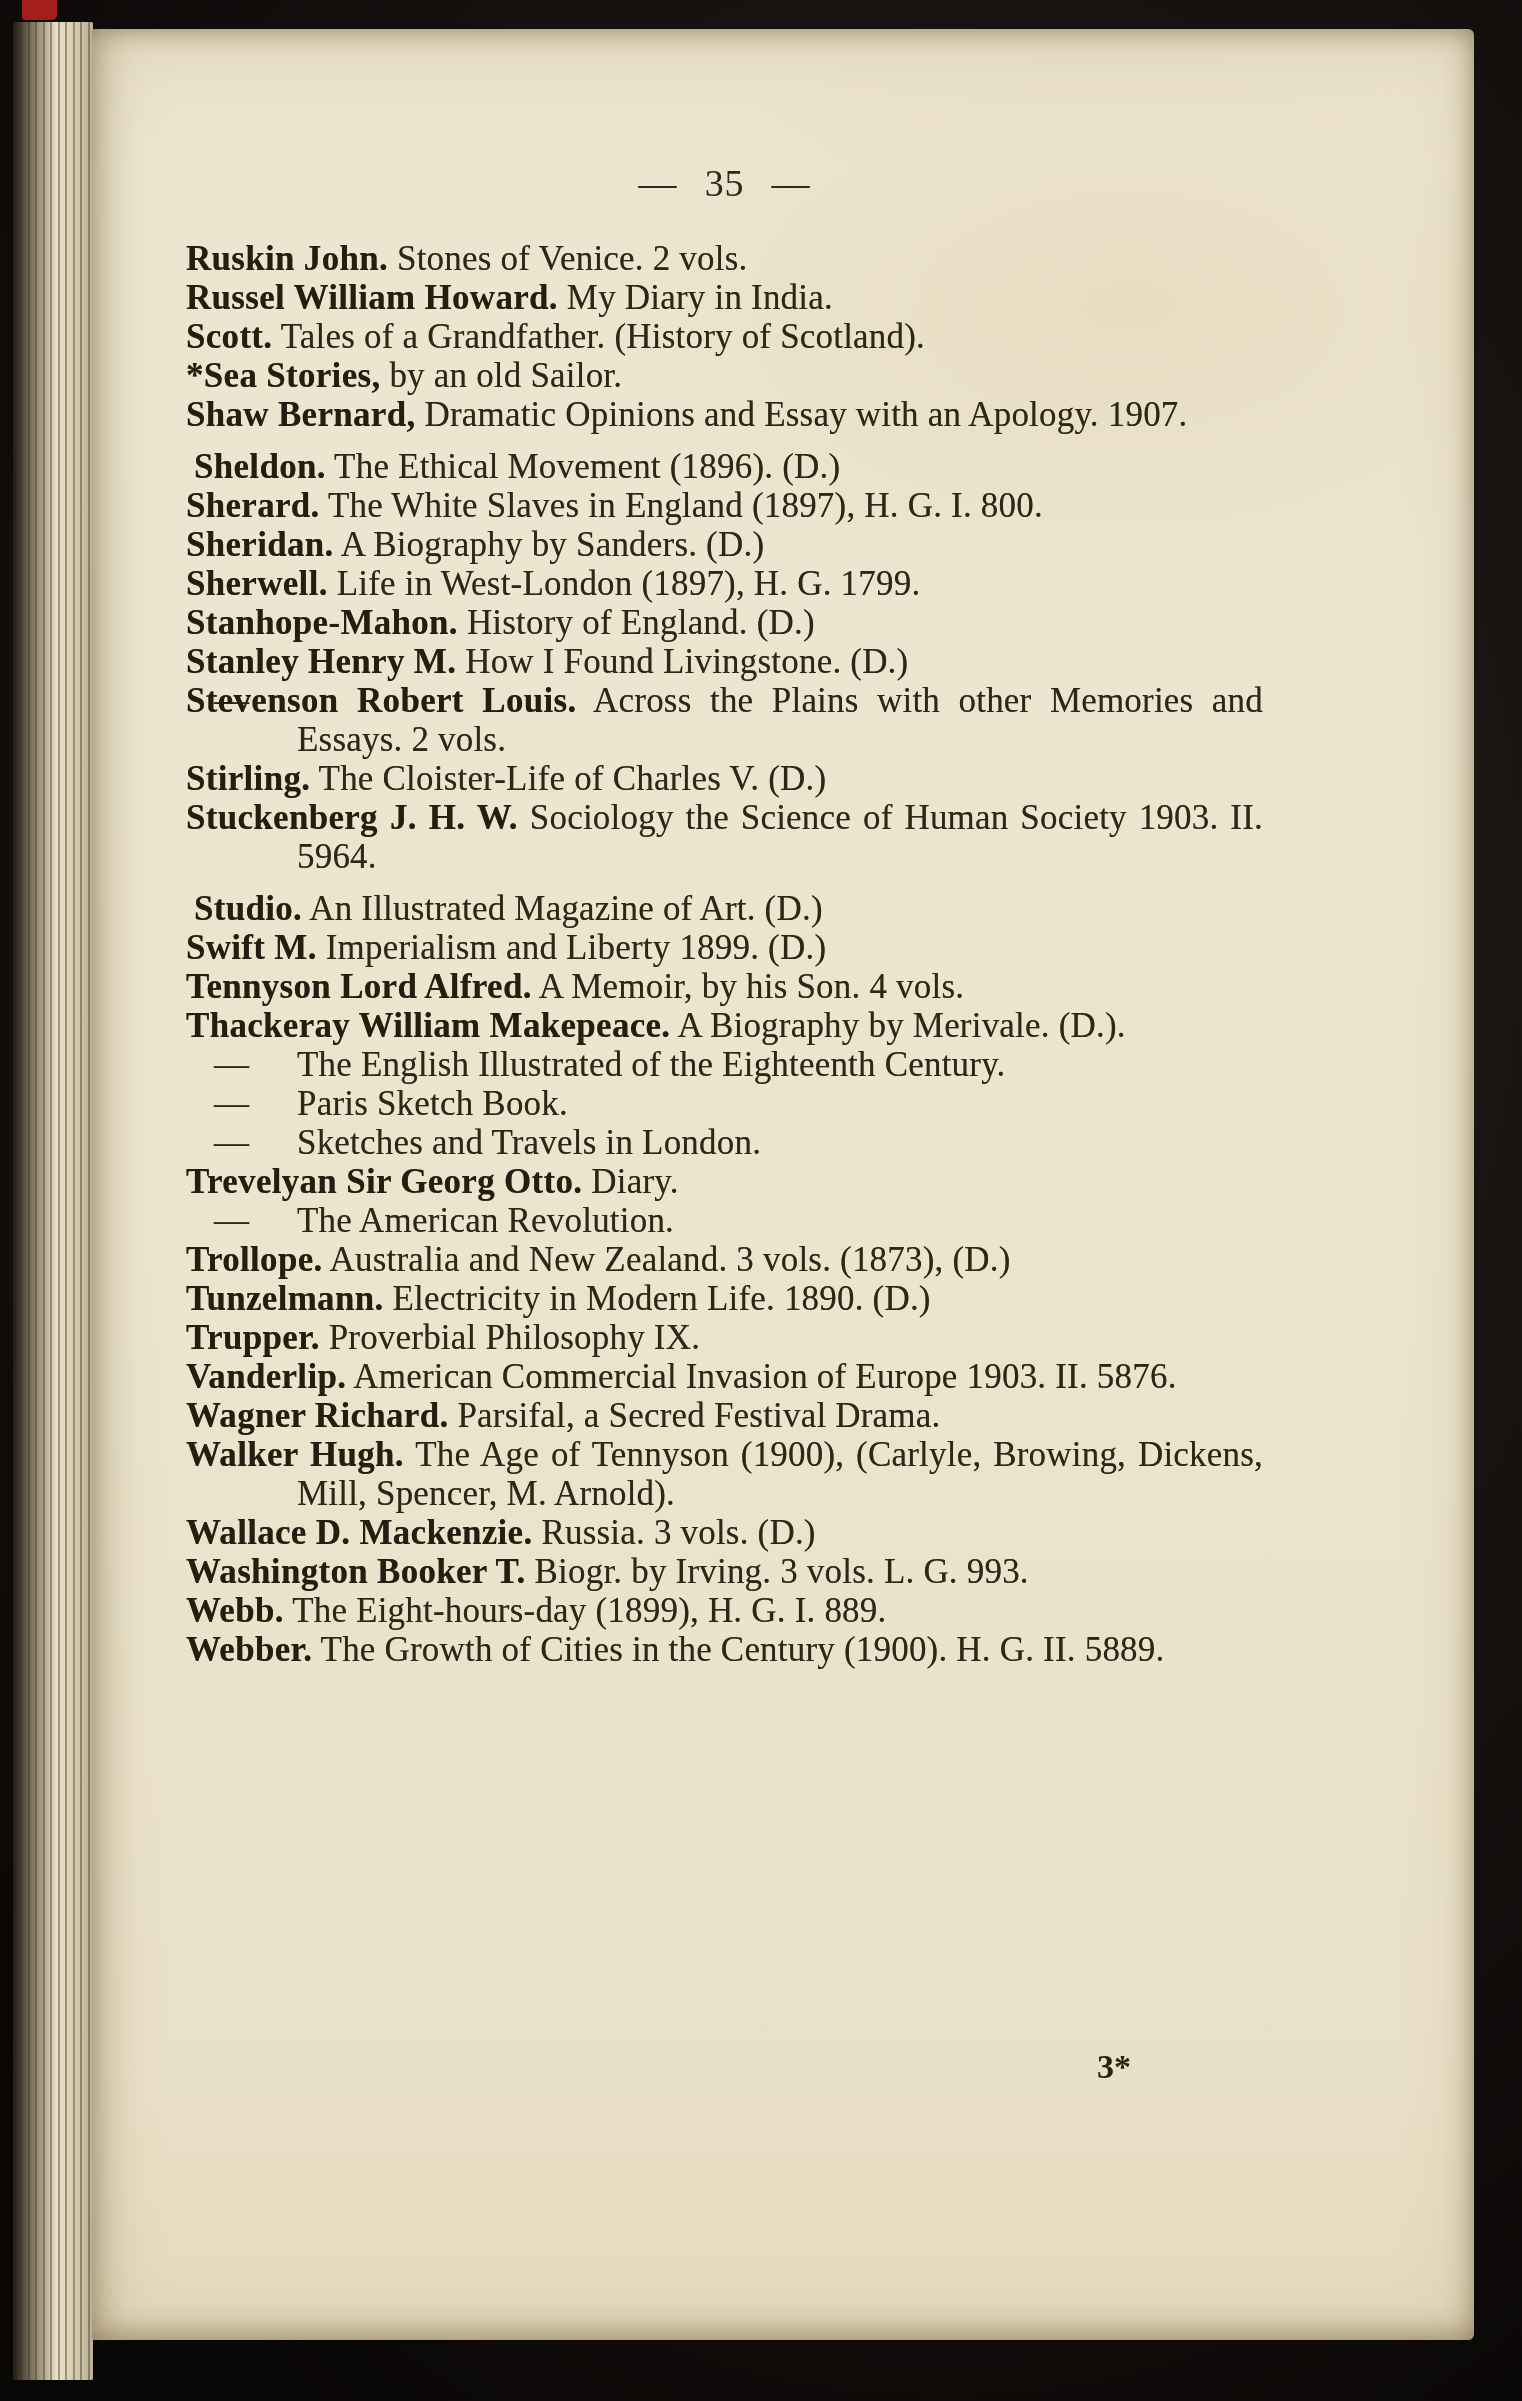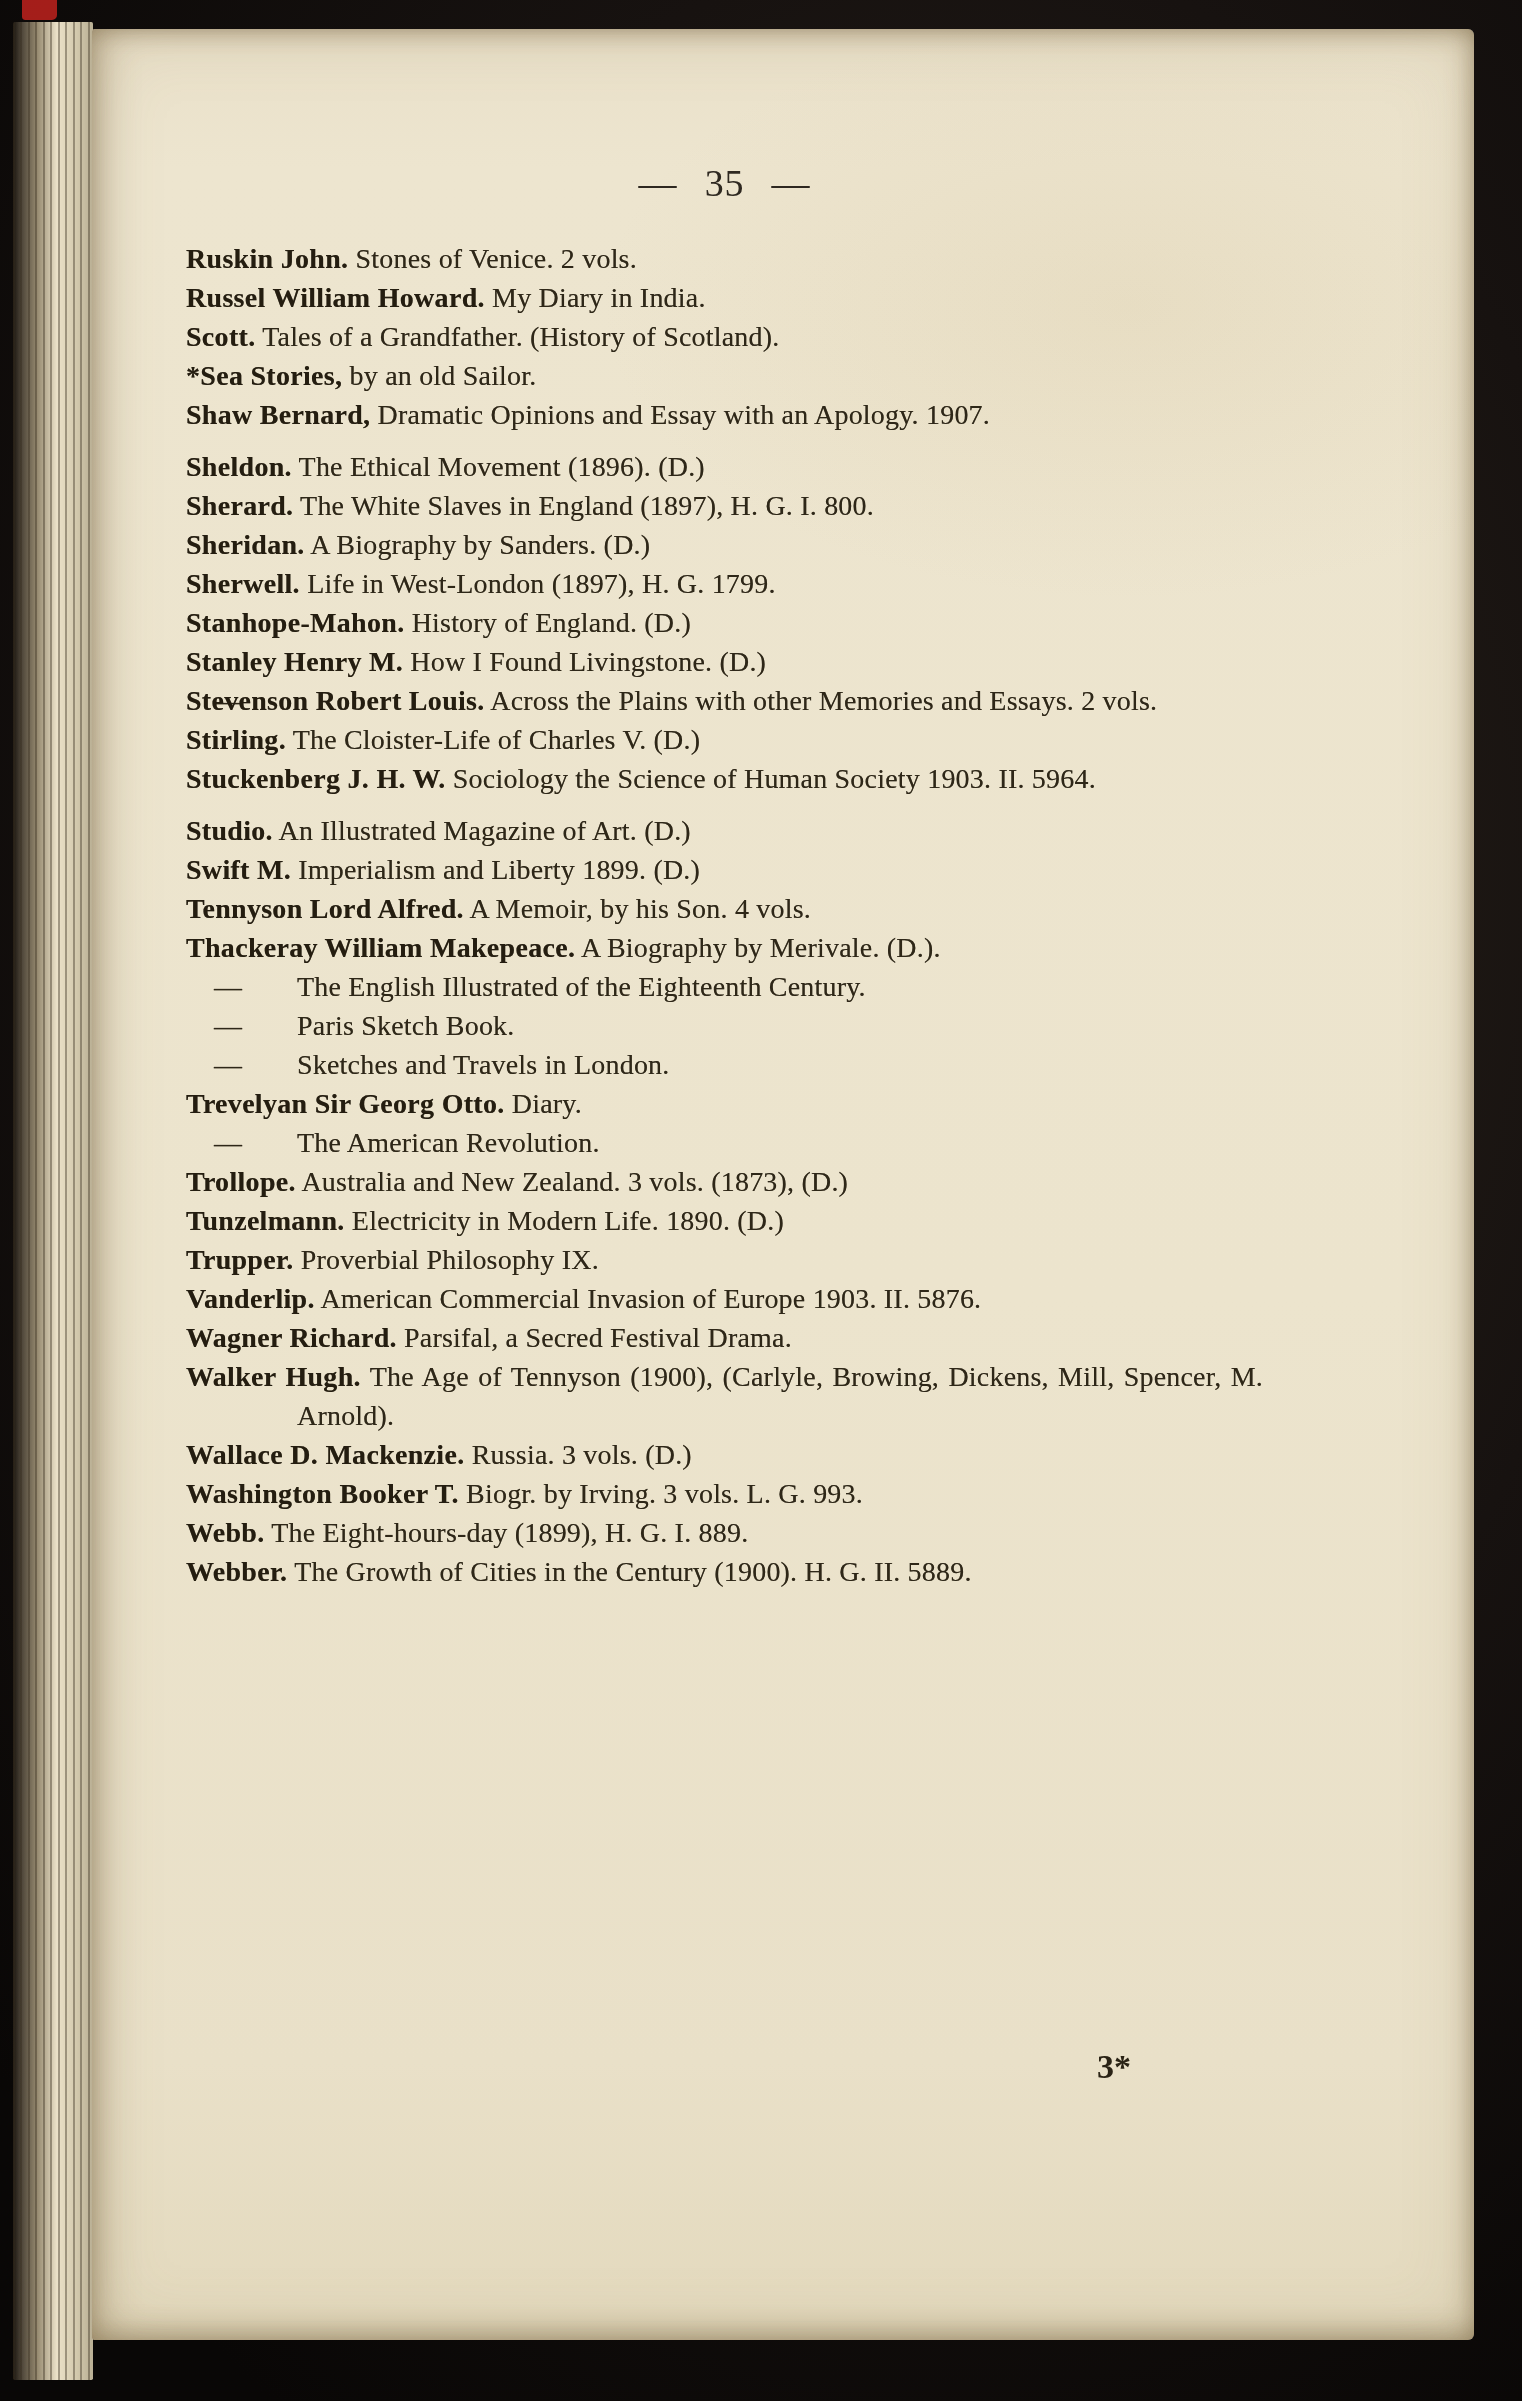--- a/index.html
+++ b/index.html
@@ -70,21 +70,21 @@
     letter-spacing: 0.8px;
   }
   .entries {
     position: absolute;
     left: 94px;
     top: 210px;
     width: 1077px;
   }
   .entry {
     position: relative;
-    font-size: 28px;
+    font-size: 35px;
     line-height: 39px;
     color: #2e2718;
     text-align: justify;
     padding-left: 111px;
     text-indent: -111px;
     letter-spacing: 0.2px;
     text-shadow: 0 0 0.5px rgba(46,39,24,0.55);
   }
   .entry .lead {
     font-weight: bold;
@@ -95,20 +95,21 @@
     position: absolute;
     left: 28px;
     top: 0;
     text-indent: 0;
   }
   .entry.dash {
     text-indent: 0;
   }
   .entry.gap {
     margin-top: 13.4px;
+    margin-left: 8px;
   }
   .footer-mark {
     position: absolute;
     left: 1005px;
     top: 2019px;
     font-size: 34px;
     line-height: 37px;
     font-weight: bold;
     color: #2a2315;
   }

